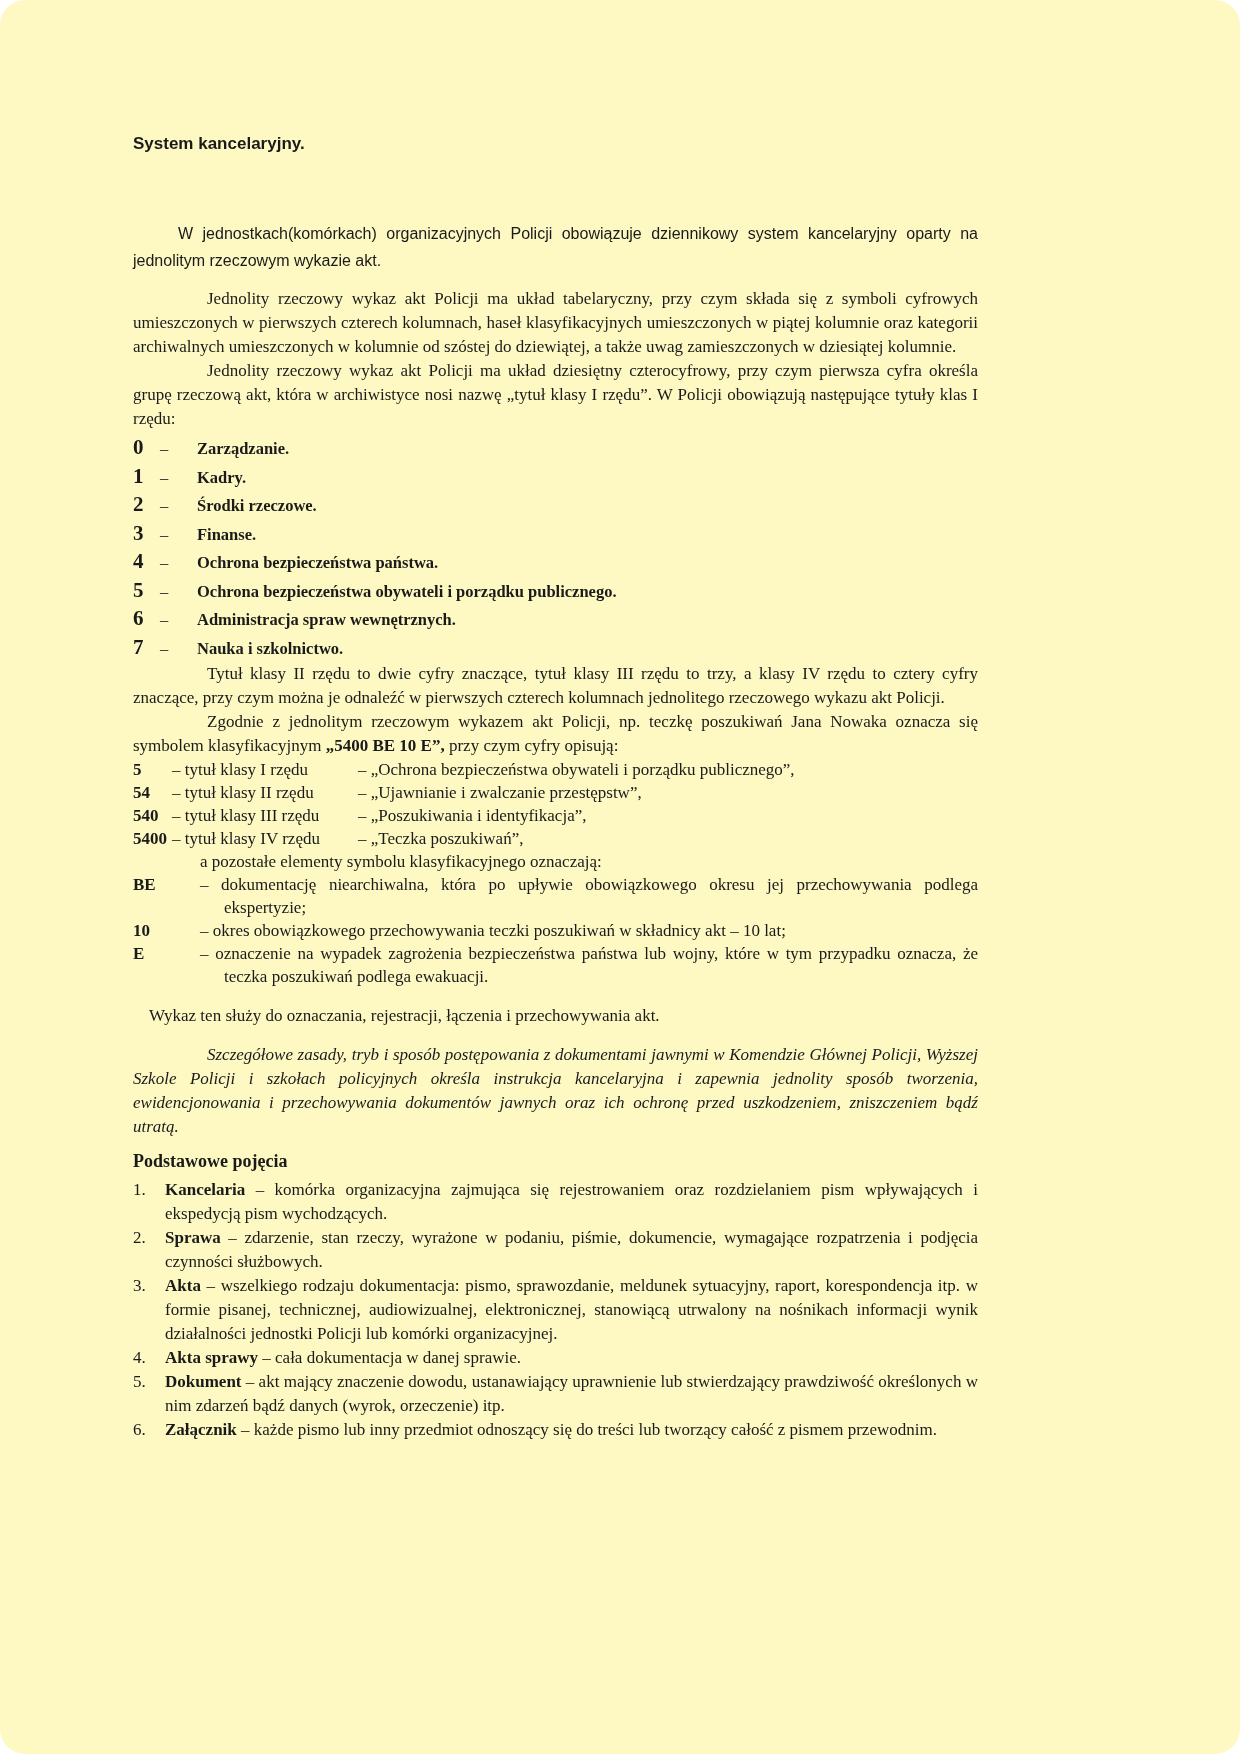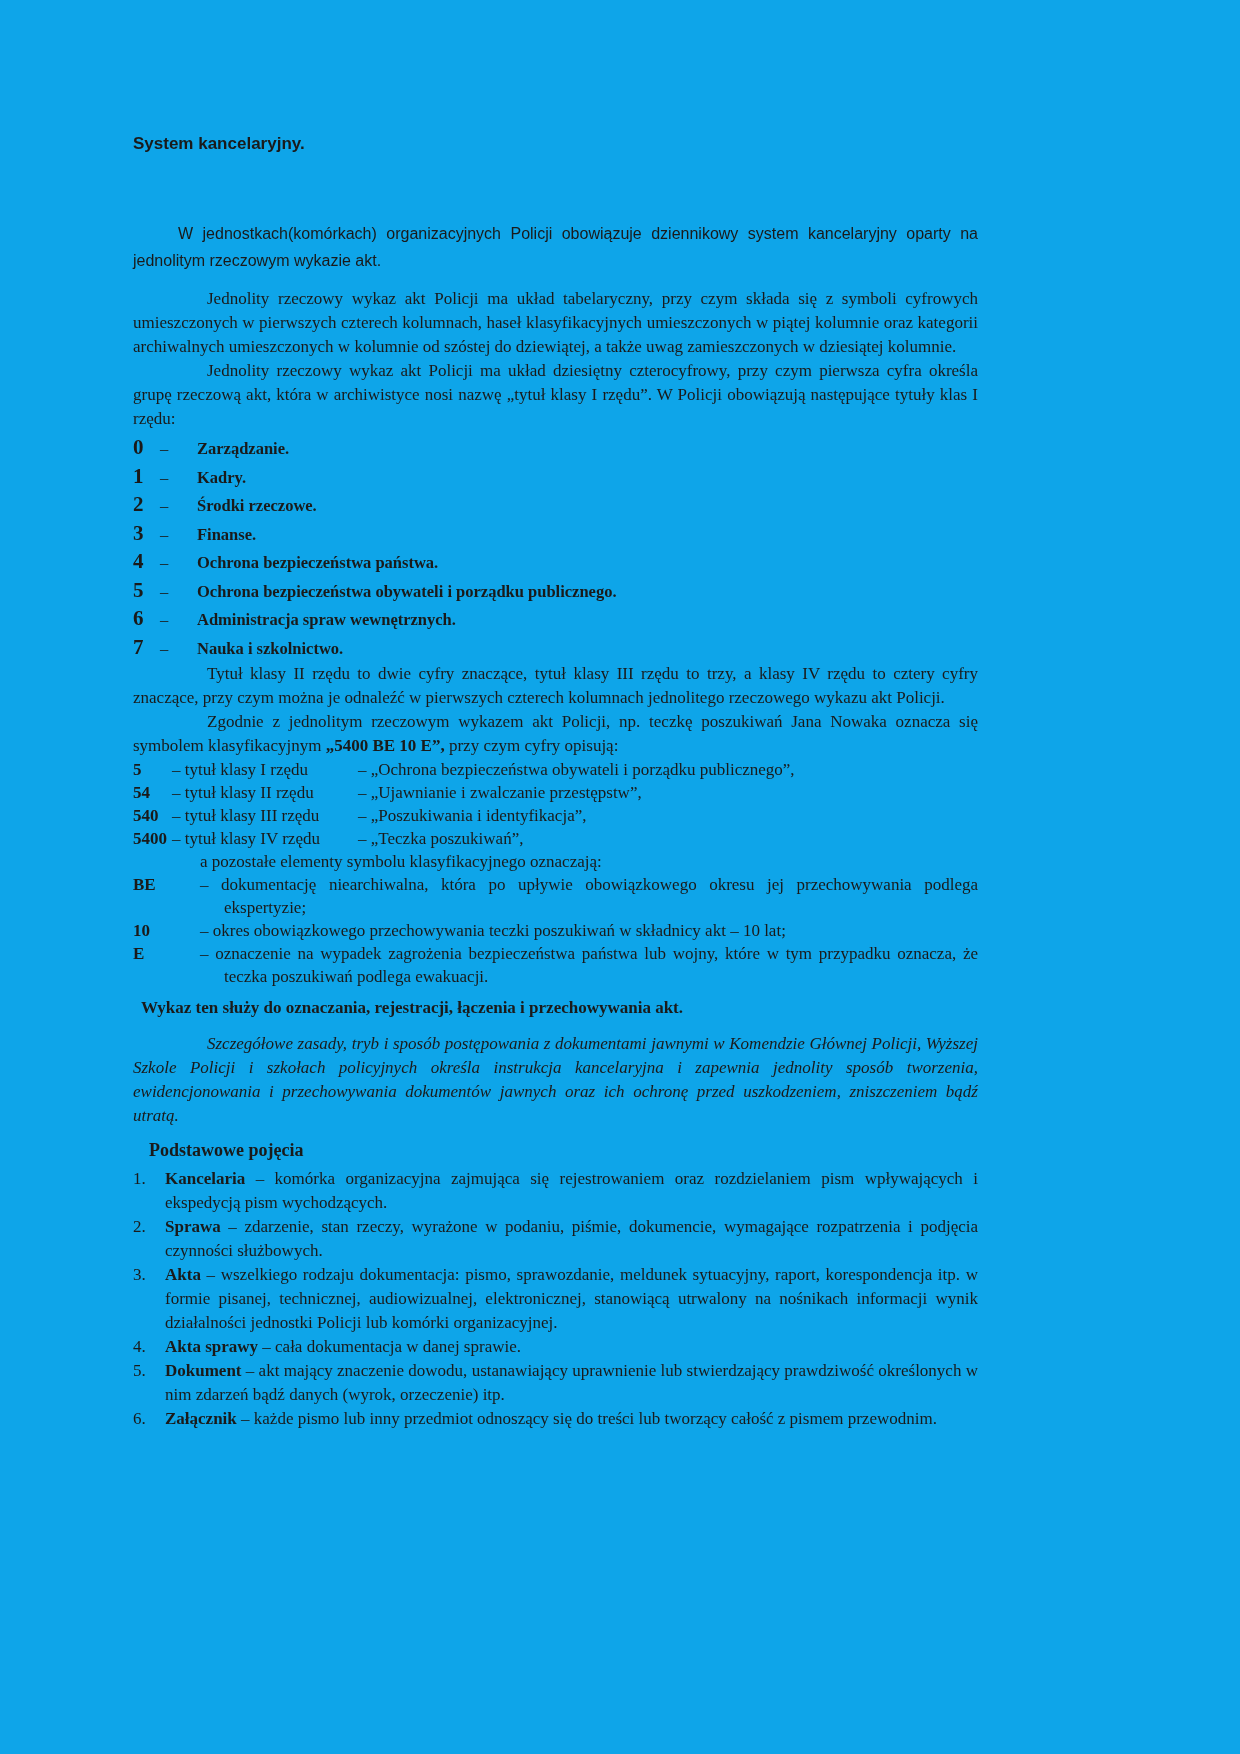--- a/index.html
+++ b/index.html
@@ -4,27 +4,28 @@
 <style>
   html, body {
     margin: 0;
     padding: 0;
     background: #ffffff;
   }
   .page {
     width: 1240px;
     height: 1754px;
     box-sizing: border-box;
-    background: #0ea5e9;
+    background: #fef9c3;
     color: #1a1a1a;
     font-family: "Liberation Serif", serif;
     font-size: 17px;
     line-height: 24px;
     padding: 132px 262px 60px 133px;
     overflow: hidden;
+    border-radius: 25px;
   }
   .doc-title {
     font-family: "Liberation Sans", sans-serif;
     font-size: 17px;
     font-weight: 700;
     margin: 0 0 64px 0;
     line-height: 24px;
   }
   .intro {
     font-family: "Liberation Sans", sans-serif;
@@ -68,27 +69,27 @@
   .sym-desc { flex: 1; }
   .rest-intro { margin: 0 0 0 67px; }
   .extra-row { display: flex; gap: 27px; }
   .extra-num { flex: none; width: 40px; font-weight: 700; }
   .extra-desc {
     flex: 1;
     text-align: justify;
     text-indent: -24px;
     padding-left: 24px;
   }
-  .wykaz-line { margin: 8px; font-weight: 700; }
+  .wykaz-line { margin: 16px; font-weight: 400; }
   .rules { margin-top: 13px; font-style: italic; }
   .defs-heading {
     font-size: 18px;
     font-weight: 700;
     line-height: 26px;
-    margin: 9px 0 4px 16px;
+    margin: 9px 0 4px 0;
   }
   .def-item { display: flex; }
   .def-num { flex: none; width: 32px; }
   .def-body { flex: 1; text-align: justify; }
   .def-term { font-weight: 700; font-family: Liberation Serif, serif; }
   .b { font-weight: 700; font-family: Liberation Serif, serif; }
 </style>
 </head>
 <body>
 

